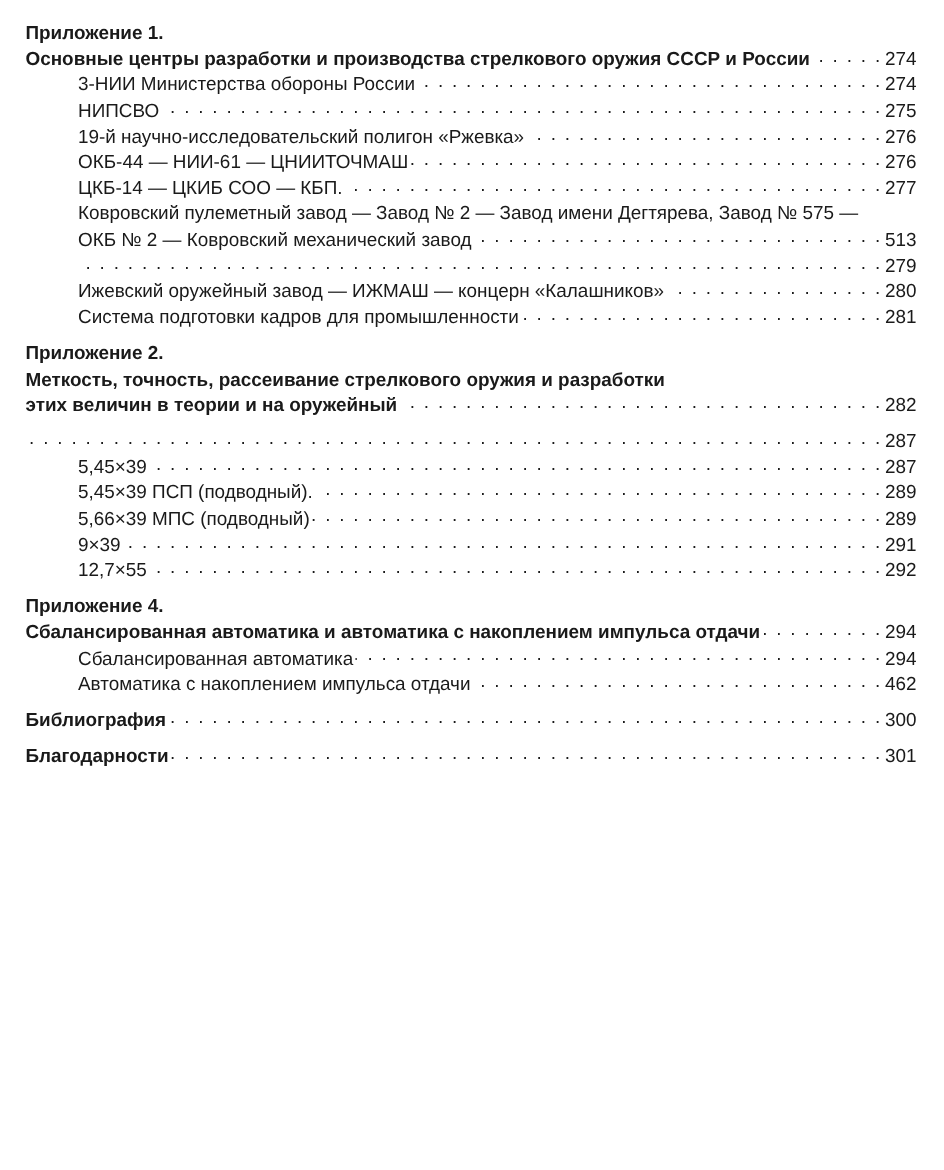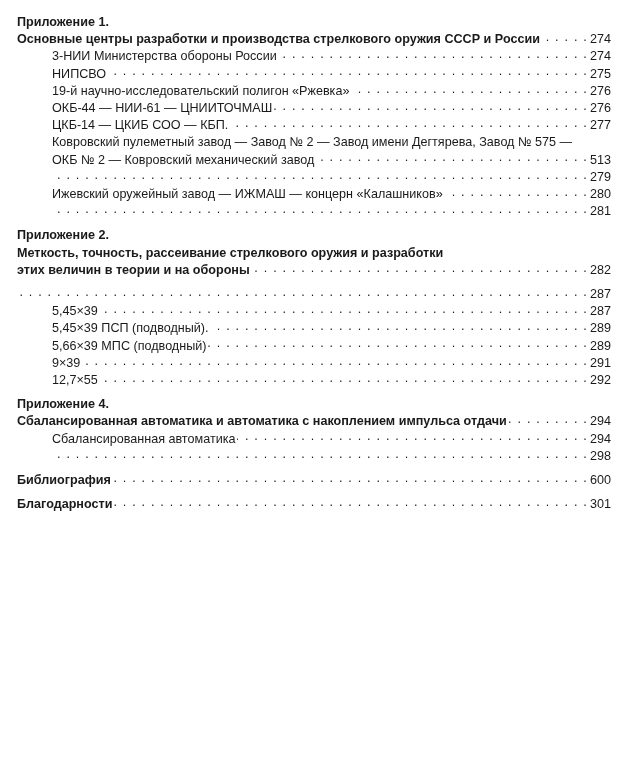--- a/index.html
+++ b/index.html
@@ -69,34 +69,35 @@
     <div class="line sub">
       <span class="leader"></span>
       <span class="pg">279</span>
     </div>
     <div class="line sub">
       <span class="txt">Ижевский оружейный завод — ИЖМАШ — концерн «Калашников»</span>
       <span class="leader"></span>
       <span class="pg">280</span>
     </div>
     <div class="line sub">
+      <span class="txt">Система подготовки кадров для промышленности</span>
       <span class="leader"></span>
       <span class="pg">281</span>
     </div>
   </div>
 
   <div class="group">
     <div class="line bold">
       <span class="txt">Приложение 2.</span>
     </div>
     <div class="line bold">
       <span class="txt">Меткость, точность, рассеивание стрелкового оружия и разработки</span>
     </div>
     <div class="line bold">
-      <span class="txt">этих величин в теории и на обороны</span>
+      <span class="txt">этих величин в теории и на оружейный</span>
       <span class="leader"></span>
       <span class="pg">282</span>
     </div>
   </div>
 
   <div class="group">
     <div class="line bold">
       <span class="leader"></span>
       <span class="pg">287</span>
     </div>
@@ -135,30 +136,31 @@
       <span class="txt">Сбалансированная автоматика и автоматика с накоплением импульса отдачи</span>
       <span class="leader"></span>
       <span class="pg">294</span>
     </div>
     <div class="line sub">
       <span class="txt">Сбалансированная автоматика</span>
       <span class="leader"></span>
       <span class="pg">294</span>
     </div>
     <div class="line sub">
+      <span class="txt">Автоматика с накоплением импульса отдачи</span>
       <span class="leader"></span>
-      <span class="pg">298</span>
+      <span class="pg">462</span>
     </div>
   </div>
 
   <div class="group">
     <div class="line bold">
       <span class="txt">Библиография</span>
       <span class="leader"></span>
-      <span class="pg">600</span>
+      <span class="pg">300</span>
     </div>
   </div>
 
   <div class="group">
     <div class="line bold">
       <span class="txt">Благодарности</span>
       <span class="leader"></span>
       <span class="pg">301</span>
     </div>
   </div>

